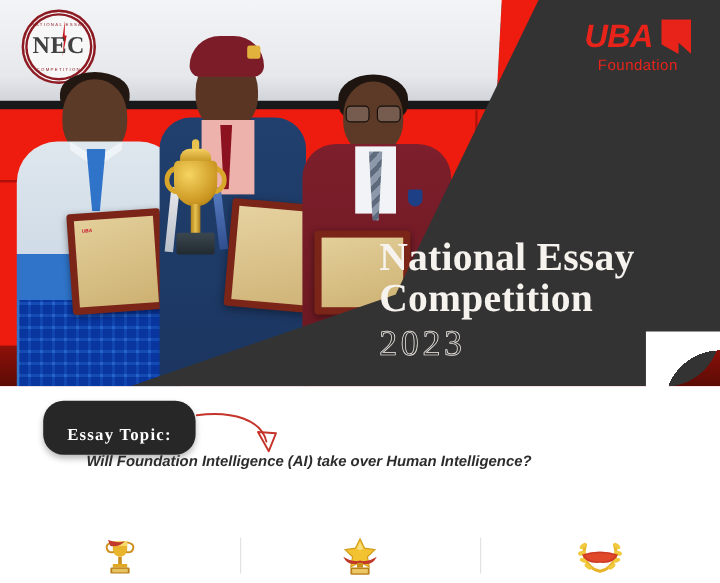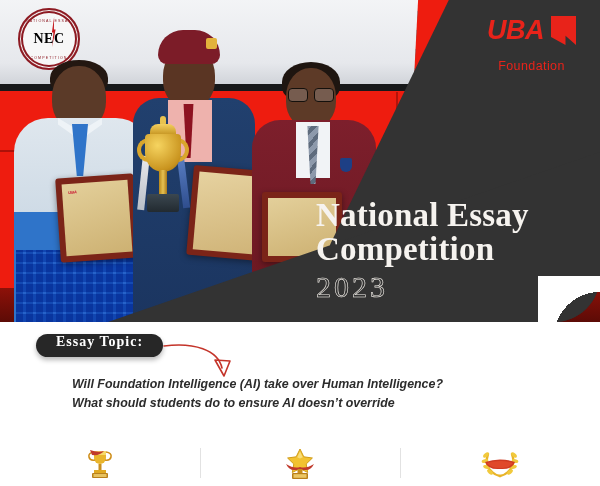--- a/index.html
+++ b/index.html
@@ -49,21 +49,21 @@
   .nec-badge {
     position:absolute; left:18px; top:8px; width:62px; height:62px;
     border-radius:50%;
     background:#f7f7f7;
     border:2.2px solid #8d1a22;
     box-shadow:inset 0 0 0 1px #f7f7f7, inset 0 0 0 3px #8d1a22;
   }
   .nec-badge .nec-text {
     position:absolute; left:0; right:0; top:50%; transform:translateY(-52%);
     text-align:center; font-family:"Liberation Serif", serif;
-    font-weight:bold; font-size:14px; color:#000000; letter-spacing:.5px;
+    font-weight:bold; font-size:20px; color:#404040; letter-spacing:.5px;
   }
   .nec-badge .bolt {
     position:absolute; left:31px; top:7px; width:5px; height:30px;
     background:#c4161c;
     clip-path:polygon(62% 0, 18% 52%, 48% 52%, 22% 100%, 92% 42%, 58% 42%);
   }
   .nec-badge .arc-top, .nec-badge .arc-bot {
     position:absolute; left:0; right:0; text-align:center;
     font-family:"Liberation Sans", sans-serif; font-size:3.6px;
     color:#8d1a22; letter-spacing:1.1px;
@@ -225,42 +225,42 @@
   .uba-word {
     font-family:"Liberation Sans", sans-serif; font-style:italic; font-weight:bold;
     font-size:27px; color:#e8231a; letter-spacing:-.5px; line-height:1;
   }
   .uba-flag {
     width:25px; height:29px; background:#e8231a;
     clip-path:polygon(0 0, 100% 0, 100% 100%, 58% 68%, 58% 100%, 0 72%);
   }
   .uba-sub {
     font-family:"Liberation Sans", sans-serif; font-size:12.5px; color:#e8231a;
-    letter-spacing:.4px; margin-top:14px;
+    letter-spacing:.4px; margin-top:2px;
   }
 
   
   .title-block { position:absolute; left:316px; top:198px; }
   .title-line {
     font-family:"Liberation Serif", serif; font-weight:bold;
     font-size:33px; color:#f6f3ef; line-height:1.04; letter-spacing:.2px;
   }
   .title-year {
     font-family:"Liberation Serif", serif; 
     font-size:30px; color:#f3efe9; letter-spacing:3px; margin-top:3px;
     -webkit-text-stroke:.6px #f3efe9; color:transparent;
   }
 
   
   .lower { position:absolute; left:0; top:322px; width:600px; height:164px; background:#fff; }
 
   .topic-pill {
     position:absolute; left:36px; top:12px;
     background:#272727; color:#ffffff; border-radius:17px;
-    padding:0 20px 7px 20px;
+    padding:22px 20px 7px 20px;
     font-family:"Liberation Serif", serif; font-weight:bold;
     font-size:14px; letter-spacing:1px;
     box-shadow:0 3px 5px rgba(0,0,0,.28);
   }
 
   .arrow-svg { position:absolute; left:160px; top:14px; }
 
   .question {
     position:absolute; left:72px; top:53px; width:470px;
     font-family:"Liberation Sans", sans-serif;
@@ -372,21 +372,20 @@
 
   <div class="topic-pill">Essay Topic:</div>
 
   <svg class="arrow-svg" width="80" height="46" viewBox="0 0 80 46">
     <path d="M4 10 C 34 6, 58 14, 62 32" fill="none" stroke="#c4342a" stroke-width="1.6" stroke-linecap="round"></path>
     <path d="M55 24 L64 40 L70 25 Z" fill="none" stroke="#c4342a" stroke-width="1.6" stroke-linejoin="round"></path>
   </svg>
 
   <div class="question">
     <div>Will Foundation Intelligence (AI) take over Human Intelligence?</div>
-    <div>What should students do to ensure AI doesn’t override</div>
   </div>
 
   <div class="awards-row">
 
     <div class="award-cell">
       <svg width="30" height="34" viewBox="0 0 30 34">
         <path d="M9 4 h12 v7 a6 6 0 0 1 -12 0 z" fill="#e9b52c"></path>
         <path d="M9 4 h12 v4 h-12 z" fill="#f6d96a"></path>
         <path d="M21 5 q6 1 5 5 q-1 4 -6 3" fill="none" stroke="#cf8f1c" stroke-width="1.6"></path>
         <path d="M9 5 q-6 1 -5 5 q1 4 6 3" fill="none" stroke="#cf8f1c" stroke-width="1.6"></path>

